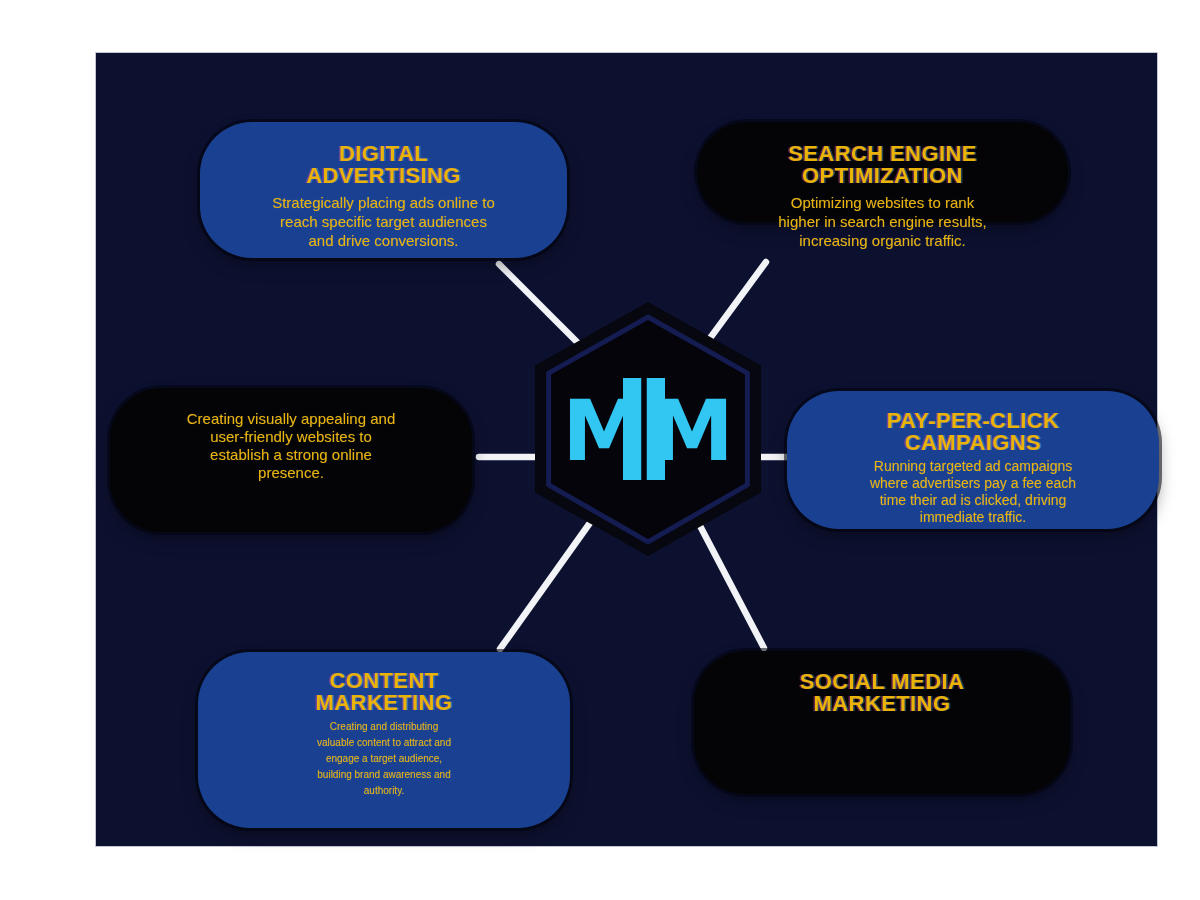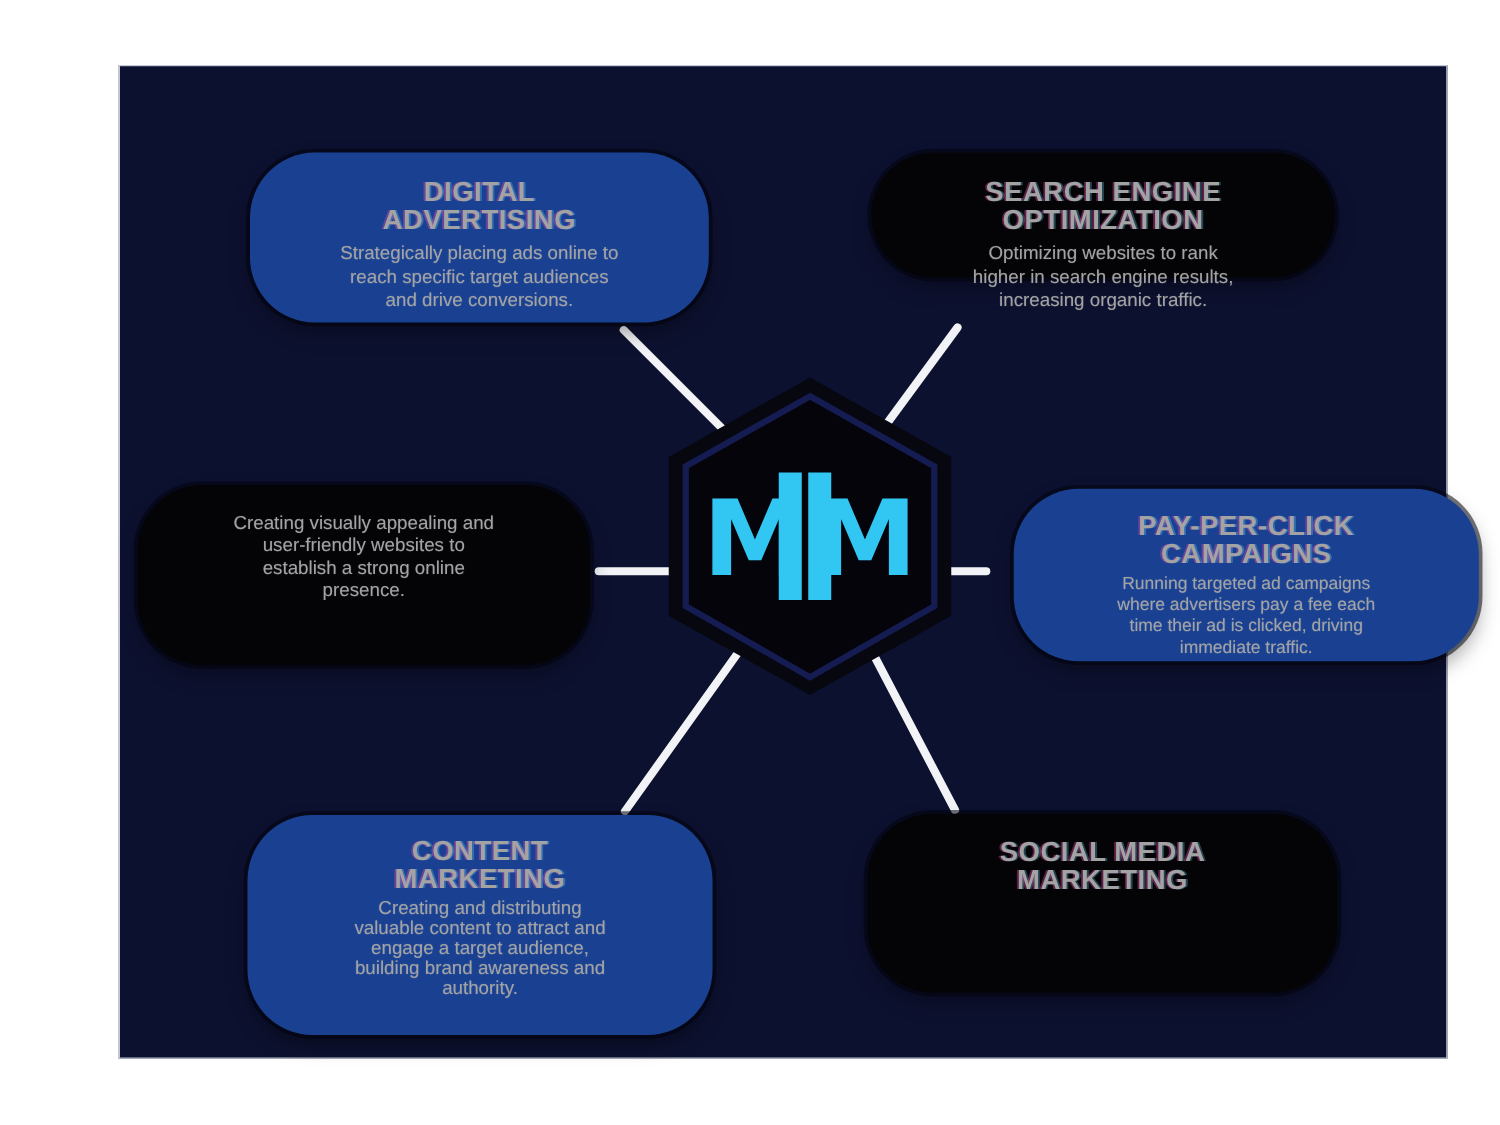--- a/index.html
+++ b/index.html
@@ -8,21 +8,21 @@
     background:#ffffff;
     font-family:"Liberation Sans", sans-serif;
   }
   .stage{
     position:absolute;left:95px;top:52px;width:1063px;height:795px;
     background:#0d1130;
     border:1px solid #c3c7d3;box-sizing:border-box;
   }
   svg.overlay{position:absolute;left:0;top:0;width:1200px;height:900px;pointer-events:none;}
   .node{
-    position:absolute;border-radius:52px;color:#a3a3a3;text-align:center;
+    position:absolute;border-radius:52px;color:#eab308;text-align:center;
     box-sizing:border-box;
     box-shadow:0 0 0 3px rgba(2,4,12,0.55), 0 8px 16px rgba(0,0,0,0.35);
   }
   .node.blue{background:#1a4191;}
   .node.black{background:#040407;}
   .node h2{
     margin:0 0 6px 0;
     font-weight:800;font-size:22px;line-height:22px;letter-spacing:0.4px;
     white-space:pre-line;
     text-shadow:-1.5px 0 0 rgba(228,70,170,0.40), 1.5px 0 0 rgba(110,215,255,0.30);
@@ -30,26 +30,26 @@
   .node p{
     margin:0;font-size:15px;line-height:19px;font-weight:400;
     white-space:pre-line;
     text-shadow:0 0 1px rgba(255,255,255,0.25);
   }
   
   #node-digital  {left:200px;top:122px;width:367px;height:136px;padding-top:21px;}
   #node-seo      {left:697px;top:122px;width:371px;height:100px;padding-top:21px;}
   #node-website  {left:110px;top:388px;width:362px;height:144px;padding-top:22px;}
   #node-website p{line-height:18px;}
-  #node-ppc      {left:787px;top:391px;width:372px;height:138px;padding-top:19px;margin-left:24px;}
+  #node-ppc      {left:787px;top:391px;width:372px;height:138px;padding-top:19px;}
   #node-ppc h2   {margin-bottom:4px;}
   #node-ppc p    {font-size:14px;line-height:17px;}
   #node-content  {left:198px;top:652px;width:372px;height:176px;padding-top:18px;}
   #node-content h2{margin-bottom:5px;}
-  #node-content p{font-size:15px;line-height:16px;}
+  #node-content p{font-size:10px;line-height:16px;}
   #node-social   {left:694px;top:651px;width:376px;height:143px;padding-top:20px;}
   #node-social p {line-height:19px;}
 </style>
 </head>
 <body>
 
 <div class="stage"></div>
 
 <svg class="overlay" viewBox="0 0 1200 900">
 

